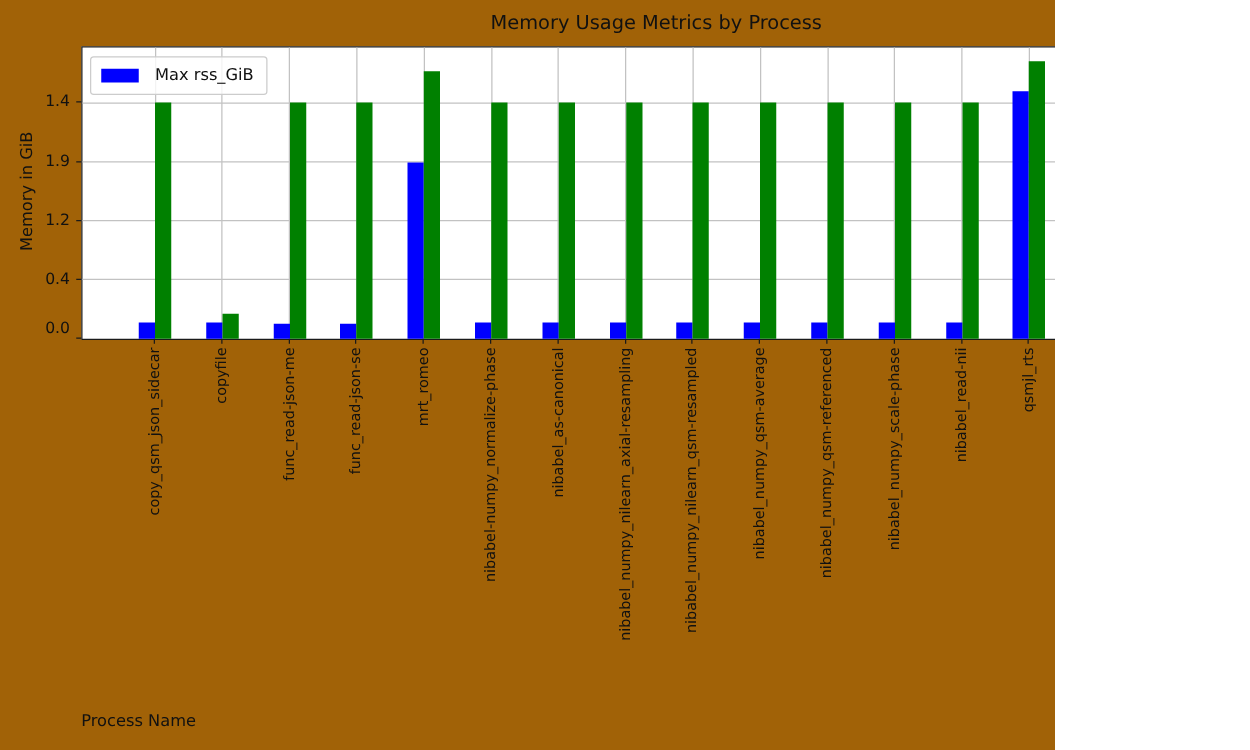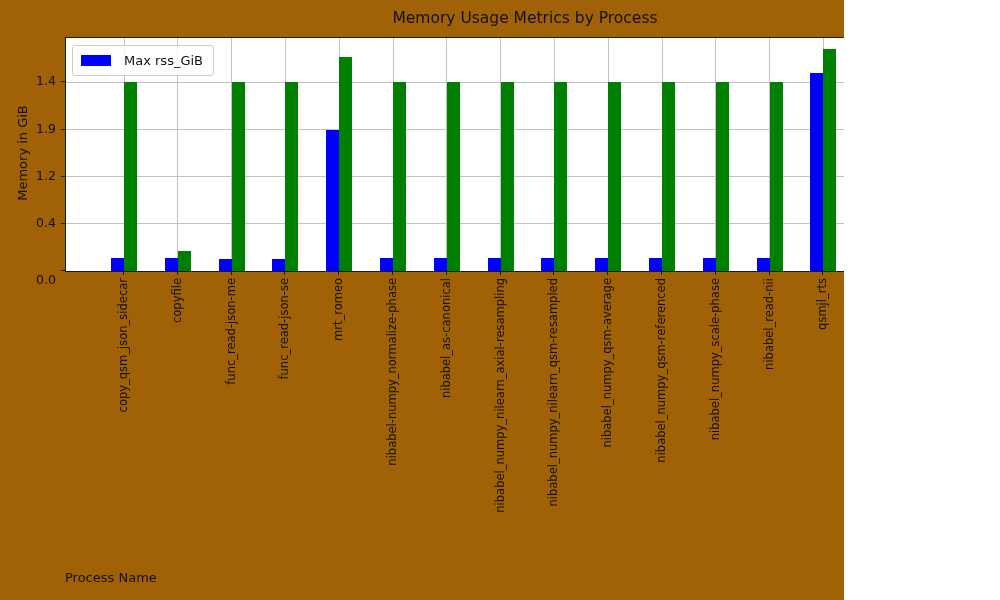--- a/index.html
+++ b/index.html
@@ -180,21 +180,21 @@
       <div class="bar" style="left: 757.4px; width: 13px; height: 221.68px; background: rgb(0, 128, 0);"></div>
       <div class="gridline-v" style="left: 810.7px;"></div>
       <div class="bar" style="left: 798.2px; width: 13px; height: 138.668px; background: rgb(0, 0, 255);"></div>
       <div class="bar" style="left: 811.2px; width: 13px; height: 188.664px; background: rgb(0, 128, 0);"></div>
       <div class="gridline-v" style="left: 864.5px;"></div>
       <div class="bar" style="left: 852px; width: 13px; height: 32.0729px; background: rgb(0, 0, 255);"></div>
       <div class="bar" style="left: 865px; width: 13px; height: 188.664px; background: rgb(0, 128, 0);"></div>
     </div>
   <div id="decorations">
       <div class="y-tick-mark" style="left: 61px; top: 270px; position: absolute;"></div>
-      <div class="y-tick-label" style="left: 16px; top: 273px; position: absolute;">0.0</div>
+      <div class="y-tick-label" style="left: 16px; top: 255px; position: absolute;">0.0</div>
       <div class="y-tick-mark" style="left: 61px; top: 222.834px; position: absolute;"></div>
       <div class="y-tick-label" style="left: 16px; top: 215.834px; position: absolute;">0.4</div>
       <div class="y-tick-mark" style="left: 61px; top: 175.668px; position: absolute;"></div>
       <div class="y-tick-label" style="left: 16px; top: 168.668px; position: absolute;">1.2</div>
       <div class="y-tick-mark" style="left: 61px; top: 128.502px; position: absolute;"></div>
       <div class="y-tick-label" style="left: 16px; top: 121.502px; position: absolute;">1.9</div>
       <div class="y-tick-mark" style="left: 61px; top: 81.336px; position: absolute;"></div>
       <div class="y-tick-label" style="left: 16px; top: 74.336px; position: absolute;">1.4</div>
       <div class="x-tick-mark" style="left: 123px; top: 271px; position: absolute;"></div>
       <div class="x-tick-label" style="left: 116px; top: 278px; position: absolute;">copy_qsm_json_sidecar</div>

